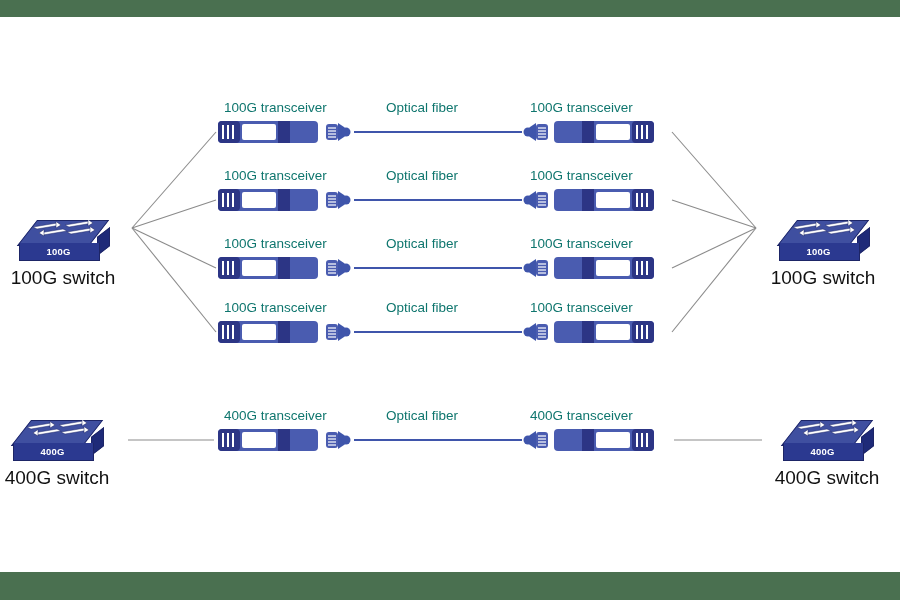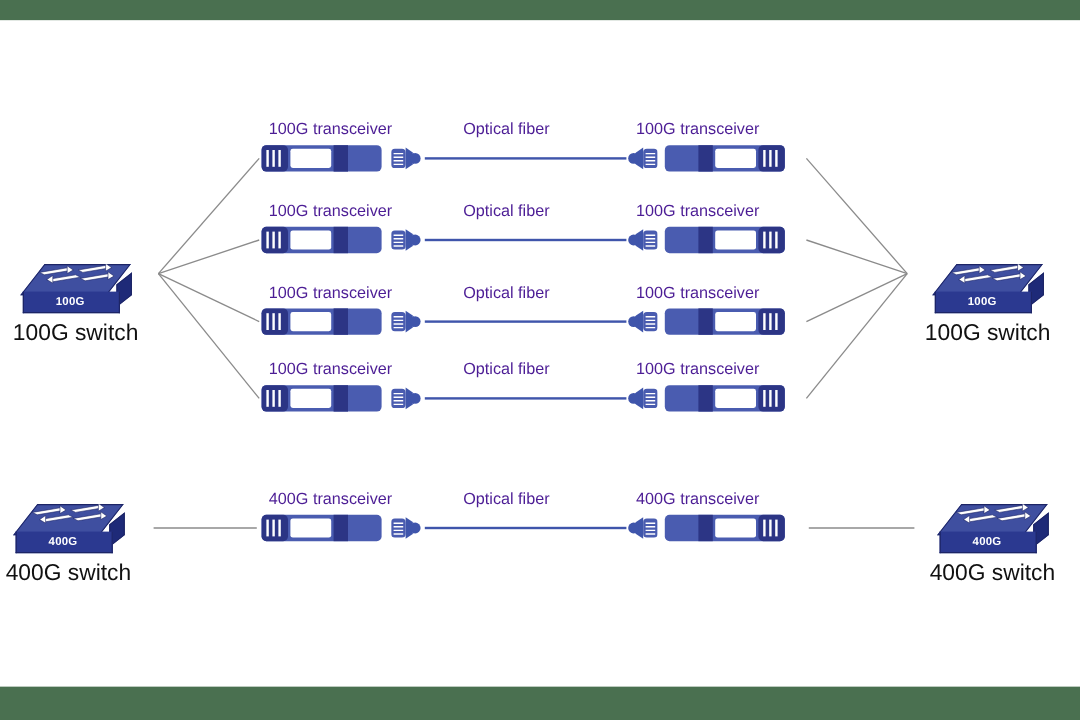--- a/index.html
+++ b/index.html
@@ -75,21 +75,21 @@
   
   .link-row{
     position:absolute;
     left:218px;
     width:448px;
     height:46px;
   }
   .lbl{
     position:absolute;top:0;
     font-size:13.5px;
-    color:#4c1d95;
+    color:#0f766e;
     white-space:nowrap;
     font-family:"Liberation Sans", sans-serif;
   }
   .lbl-left{left:6px;}
   .lbl-mid{left:168px;}
   .lbl-right{left:312px;}
 
   .xcvr{
     position:absolute;top:21px;
     width:100px;height:22px;

